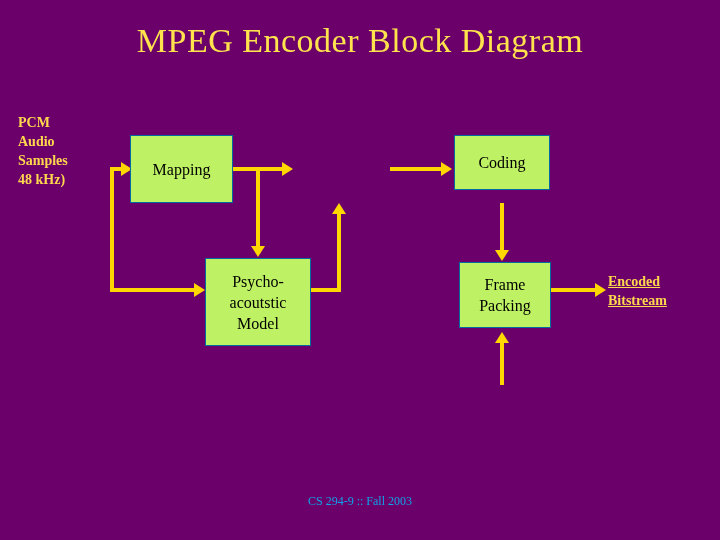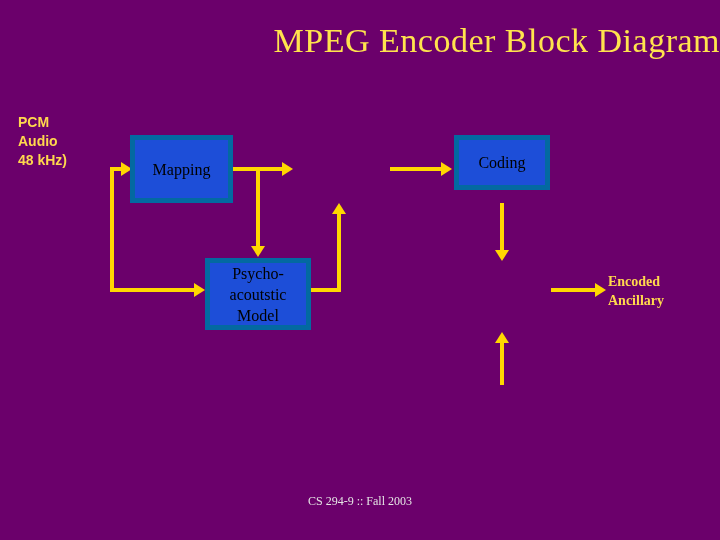--- a/index.html
+++ b/index.html
@@ -19,64 +19,64 @@
     height: 540px;
     background: #6b006b;
   }
 
   
   #title {
     position: absolute;
     left: 0;
     top: 22px;
     width: 720px;
-    text-align: right;
+    text-align: center;
     color: #ffe34d;
     font-size: 34px;
     font-family: "Liberation Serif", "DejaVu Serif", serif;
     letter-spacing: 0.5px;
     white-space: nowrap;
   }
 
   
   #pcm-label {
     position: absolute;
     left: 18px;
     top: 113px;
     width: 110px;
     color: #ffd84d;
     font-size: 14px;
     font-weight: bold;
     line-height: 19px;
-    font-family: Liberation Sans, sans-serif;
+    font-family: Liberation Serif, serif;
   }
   #pcm-label .ln { display: block; white-space: nowrap; }
 
   
   .box {
     position: absolute;
-    background: #1d4ed8;
-    border: 5px solid #0369a1;
+    background: #bef264;
+    border: 1px solid #0369a1;
     color: #000000;
     font-size: 16px;
     font-family: "Liberation Serif", "DejaVu Serif", serif;
     display: flex;
     flex-direction: column;
     align-items: center;
     justify-content: center;
     text-align: center;
     line-height: 21px;
     box-sizing: border-box;
   }
   .box .ln { display: block; white-space: nowrap; }
 
   #box-mapping  { left: 130px; top: 135px; width: 103px; height: 68px; }
   #box-quantizer{ left: 294px; top: 135px; width: 96px;  height: 68px; }
   #box-coding   { left: 454px; top: 135px; width: 96px;  height: 55px; }
-  #box-psycho   { left: 205px; top: 258px; width: 106px; height: 72px; }
+  #box-psycho   { left: 205px; top: 258px; width: 106px; height: 88px; }
   #box-frame    { left: 459px; top: 262px; width: 92px;  height: 66px; }
 
   
   .hline, .vline {
     position: absolute;
     background: #ffd700;
   }
   .hline { height: 4px; }
   .vline { width: 4px; }
 
@@ -108,46 +108,47 @@
     font-weight: bold;
     line-height: 19px;
     font-family: "Liberation Serif", "DejaVu Serif", serif;
     white-space: nowrap;
   }
   #ancillary-label {
     left: 0; top: 390px; width: 720px;
     text-align: center;
   }
   #bitstream-label {
-    left: 608px; top: 272px;
+    left: 608px; top: 272px; text-decoration: underline;
   }
   #bitstream-label .ln { display: block; }
 
   
   #footer {
     position: absolute;
     left: 0;
     top: 494px;
     width: 720px;
     text-align: center;
-    color: #e5e5e5;
+    color: #0ea5e9;
     font-size: 12px;
     font-family: "Liberation Serif", "DejaVu Serif", serif;
   }
 </style>
 </head>
 <body>
 
 <div id="slide">
 
   <div id="title">MPEG Encoder Block Diagram</div>
 
   <div id="pcm-label">
     <span class="ln">PCM</span>
     <span class="ln">Audio</span>
+    <span class="ln">Samples</span>
     <span class="ln">48 kHz)</span>
   </div>
 
   <div class="vline" style="left:110px; top:167px; height:123px;"></div>
 
   <div class="hline" style="left:110px; top:167px; width:13px;"></div>
   <div class="arrow-r" style="left:121px; top:162px;"></div>
 
   <div class="hline" style="left:110px; top:288px; width:86px;"></div>
   <div class="arrow-r" style="left:194px; top:283px;"></div>
@@ -182,22 +183,26 @@
   <div class="box" id="box-coding">
     <span class="ln">Coding</span>
   </div>
 
   <div class="box" id="box-psycho">
     <span class="ln">Psycho-</span>
     <span class="ln">acoutstic</span>
     <span class="ln">Model</span>
   </div>
 
+  <div class="box" id="box-frame">
+    <span class="ln">Frame</span>
+    <span class="ln">Packing</span>
+  </div>
 
 
   <div class="ylabel" id="bitstream-label">
     <span class="ln">Encoded</span>
-    <span class="ln">Ancillary</span>
+    <span class="ln">Bitstream</span>
   </div>
 
   <div id="footer">CS 294-9 :: Fall 2003</div>
 
 </div>
 
 </body></html>

